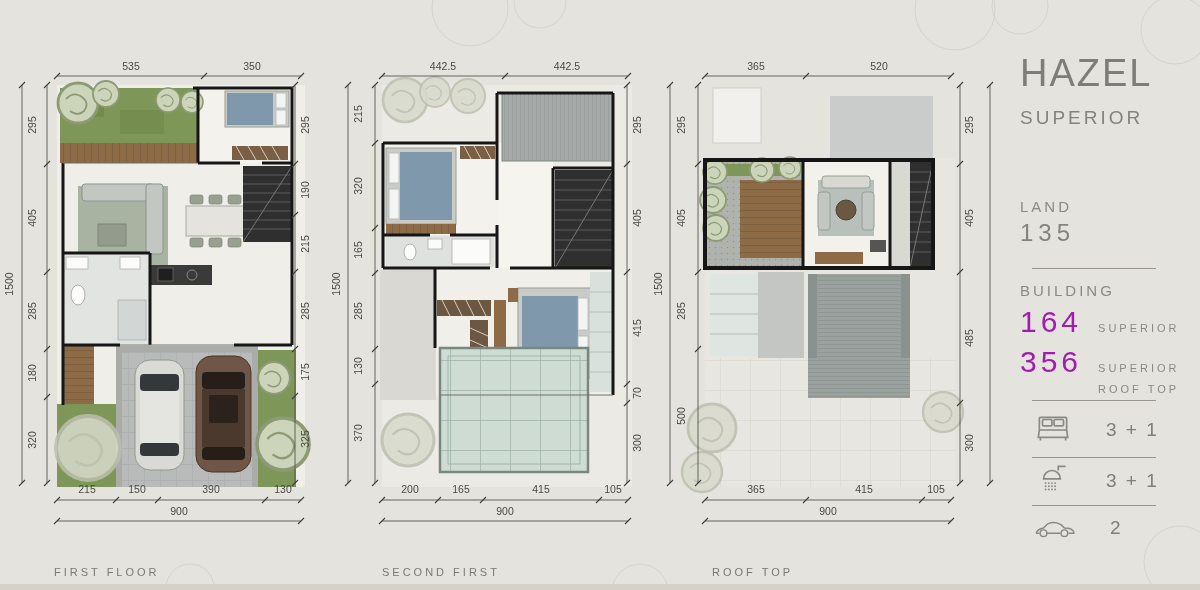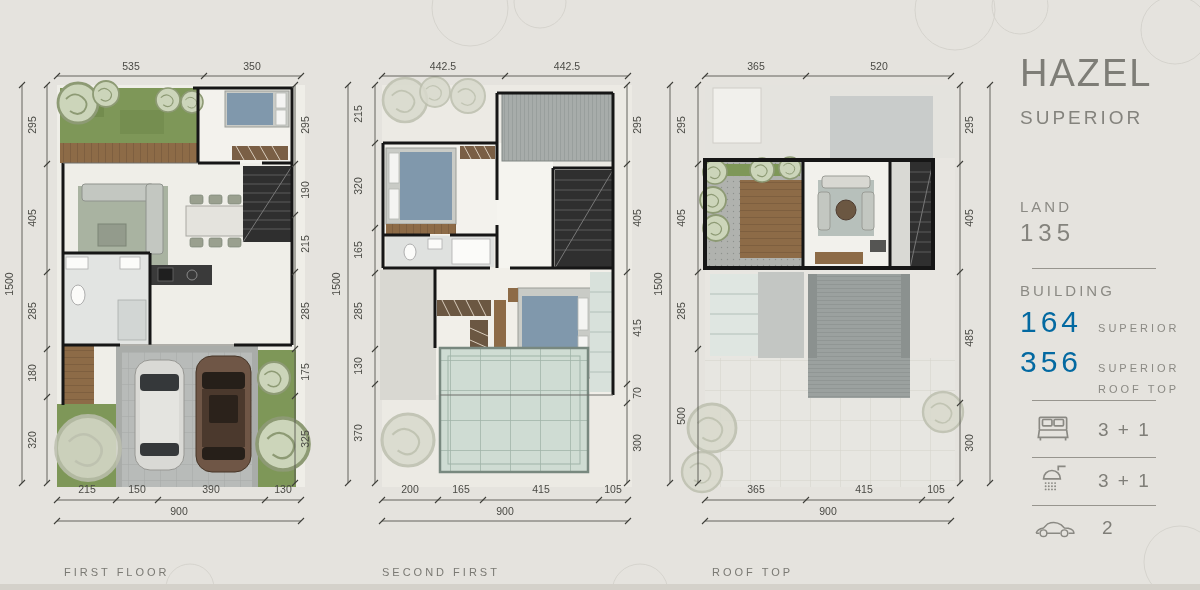--- a/index.html
+++ b/index.html
@@ -15,25 +15,25 @@
   .floor-label{position:absolute;top:566px;font-size:11px;letter-spacing:3px;
        color:#7a7973;font-weight:500;}
   .info{position:absolute;left:1020px;width:160px;color:#84837d;}
   .t-name{font-size:38px;letter-spacing:2px;color:#7e7d77;font-weight:500;}
   .t-variant{font-size:19px;letter-spacing:3px;margin-top:12px;color:#84837d;}
   .t-size{font-size:21px;letter-spacing:2px;margin-top:10px;color:#84837d;}
   .lbl{font-size:15px;letter-spacing:3px;color:#8b8a84;}
   .big{font-size:24px;letter-spacing:5px;color:#84837d;margin-top:4px;}
   .divider{position:absolute;left:1032px;width:124px;height:1px;background:#97958e;}
   .brow{display:flex;align-items:baseline;margin-top:6px;}
-  .bnum{font-size:30px;letter-spacing:4px;color:#0369a1;}
+  .bnum{font-size:30px;letter-spacing:4px;color:#a21caf;}
   .btag{font-size:11px;letter-spacing:3px;margin-left:16px;color:#8b8a84;}
   .btags{margin-left:16px;line-height:1.9;}
   .btags div{font-size:11px;letter-spacing:3px;color:#8b8a84;}
-  .arow{position:absolute;left:1032px;display:flex;align-items:center;gap:24px;}
+  .arow{position:absolute;left:1032px;display:flex;align-items:center;gap:32px;}
   .acount{font-size:19px;letter-spacing:2px;color:#7f7e78;}
 </style>
 </head>
 <body>
 
 <svg class="layer" viewBox="0 0 1200 590">
   <g fill="none" stroke="#c8c6bf" stroke-width="1" opacity="0.55">
     <circle cx="470" cy="8" r="38"></circle>
       <circle cx="540" cy="2" r="26"></circle>
     <circle cx="955" cy="10" r="40"></circle>
@@ -356,21 +356,21 @@
   <text class="dim" transform="translate(973,218) rotate(-90)">405</text>
   <text class="dim" transform="translate(973,338) rotate(-90)">485</text>
   <text class="dim" transform="translate(973,443) rotate(-90)">300</text>
   <text class="dim" x="756" y="493">365</text>
   <text class="dim" x="864" y="493">415</text>
   <text class="dim" x="936" y="493">105</text>
   <text class="dim" x="828" y="515">900</text>
 </g>
 </svg>
 
-<div class="floor-label" style="left:64px">FIRST FLOOR</div>
+<div class="floor-label" style="left:54px">FIRST FLOOR</div>
 <div class="floor-label" style="left:382px">SECOND FIRST</div>
 <div class="floor-label" style="left:712px">ROOF TOP</div>
 
 <div class="info" style="top:52px">
   <div class="t-name">HAZEL</div>
   <div class="t-variant">SUPERIOR</div>
 </div>
 
 <div class="info" style="top:198px">
   <div class="lbl">LAND</div>

